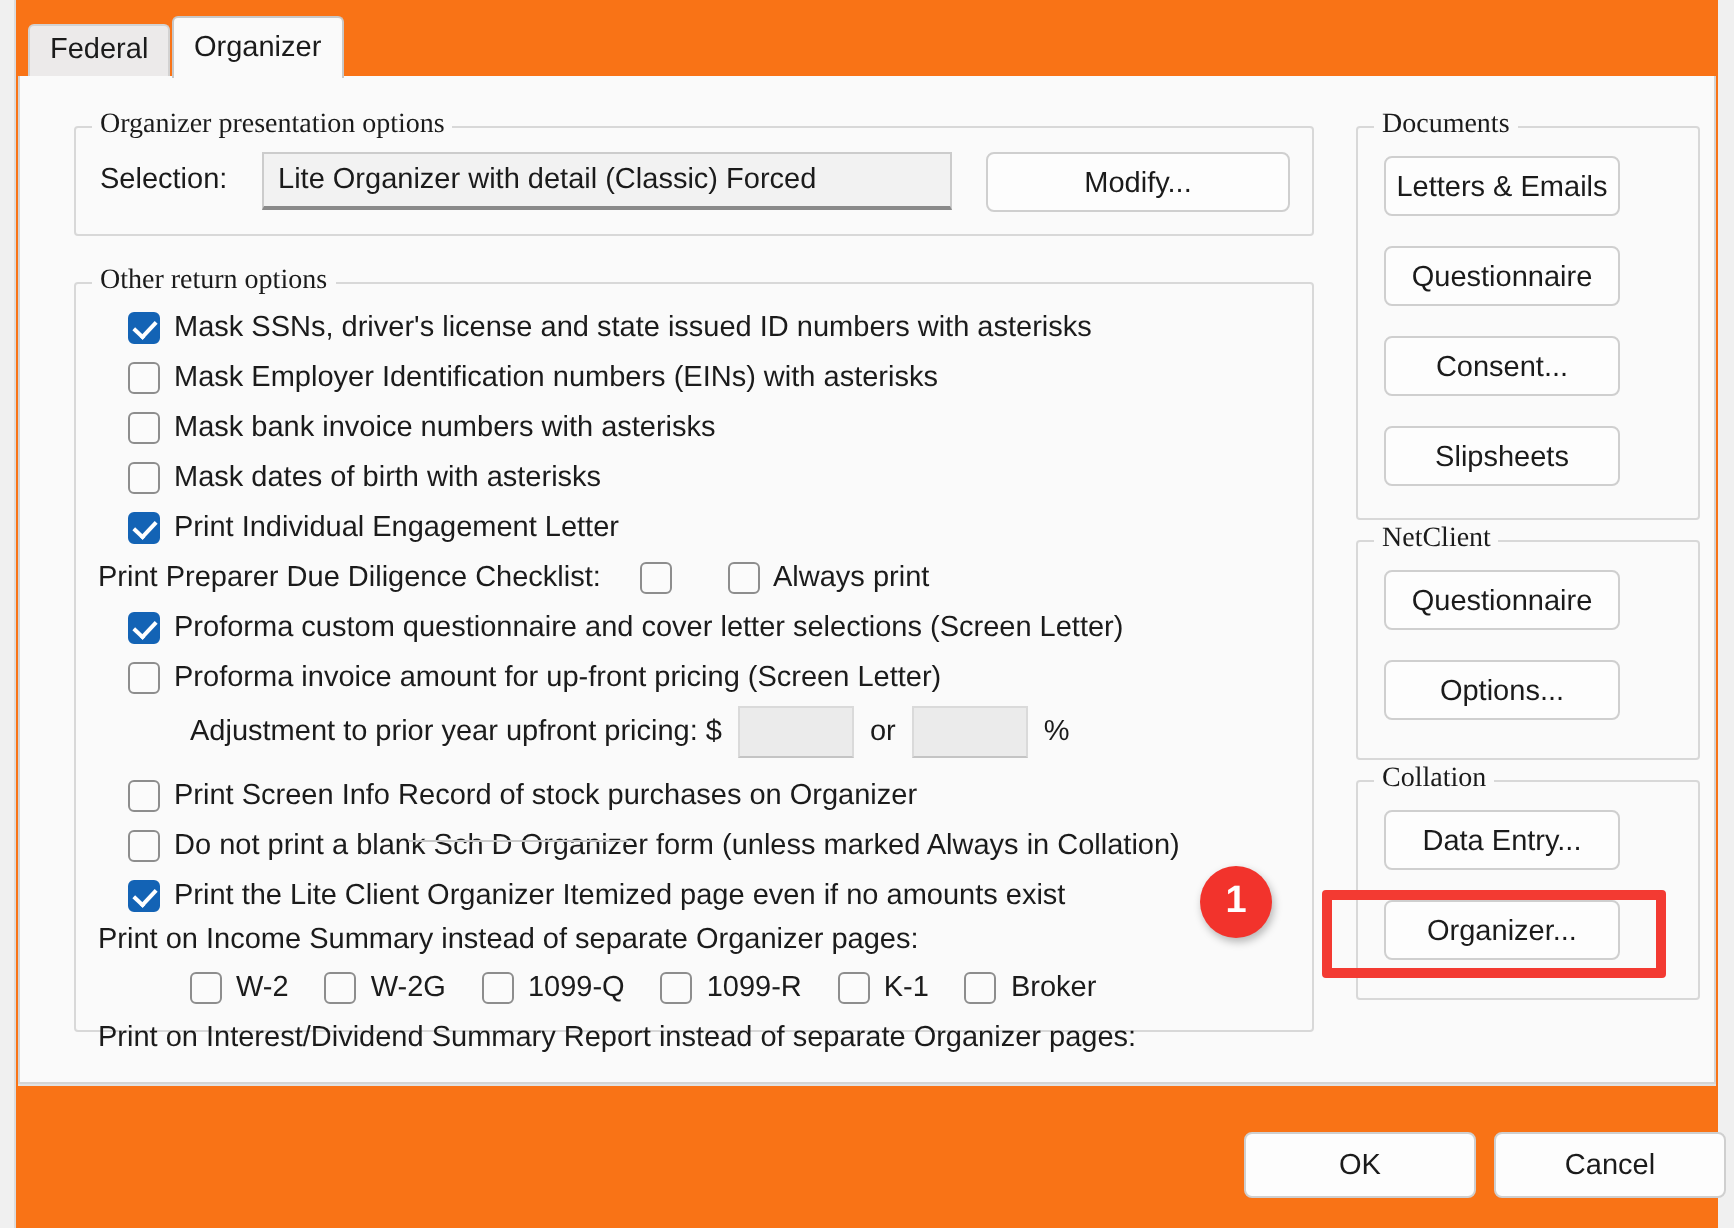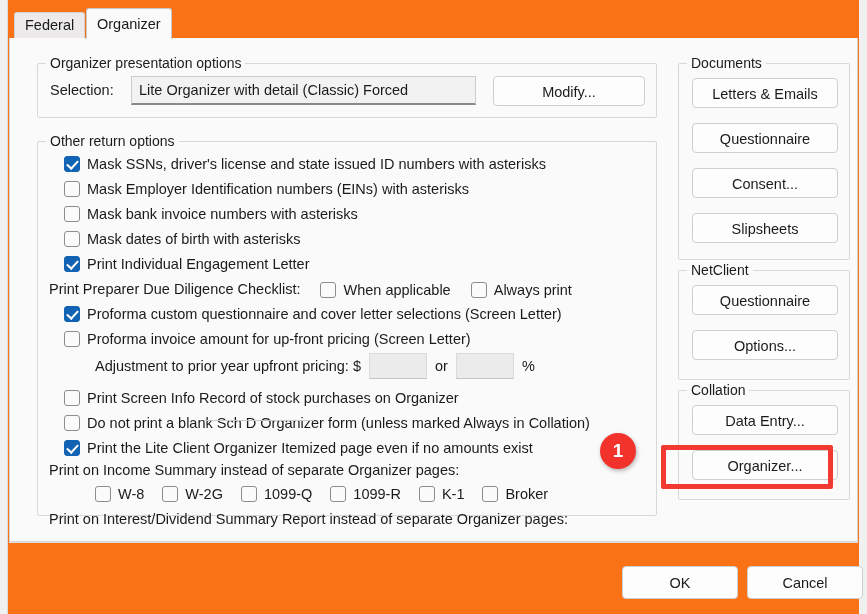--- a/index.html
+++ b/index.html
@@ -93,20 +93,21 @@
   }
   .group > .legend {
     position: absolute;
     top: -9px;
     left: 8px;
     padding: 0 4px;
     background: #fafafa;
     font-size: 14px;
     color: #1b1b1b;
     white-space: nowrap;
+    font-family: Liberation Serif, serif;
   }
 
   #grp-presentation { left: 27px; top: 25px; width: 620px; height: 55px; }
   #grp-other        { left: 27px; top: 103px; width: 620px; height: 375px; }
   #grp-documents    { left: 668px; top: 25px; width: 172px; height: 197px; }
   #grp-netclient    { left: 668px; top: 232px; width: 172px; height: 110px; }
   #grp-collation    { left: 668px; top: 352px; width: 172px; height: 110px; }
 
   
   .sel-label {
@@ -149,21 +150,21 @@
   #btn-modify {
     position: absolute;
     left: 455px; top: 12px;
     width: 152px; height: 30px;
     line-height: 28px;
   }
 
   .side-btn {
     position: absolute;
     left: 13px;
-    width: 146px;
+    width: 118px;
     height: 30px;
     line-height: 28px;
   }
 
   
   .cbrow {
     position: absolute;
     left: 11px;
     height: 22px;
     display: flex;
@@ -350,21 +351,20 @@
       </div>
       <div class="cbrow" style="top:111px">
         <span class="cb checked"></span>
         <span class="cbtext">Print Individual Engagement Letter</span>
       </div>
 
       <div class="plaintext" style="top:136px">
         <span>Print Preparer Due Diligence Checklist:</span>
         <span class="inline-cb">
           <span class="cb"></span>
-          <span class="cbtext">When applicable</span>
         </span>
         <span class="inline-cb">
           <span class="cb"></span>
           <span class="cbtext">Always print</span>
         </span>
       </div>
 
       <div class="cbrow" style="top:161px">
         <span class="cb checked"></span>
         <span class="cbtext">Proforma custom questionnaire and cover letter selections (Screen Letter)</span>
@@ -393,21 +393,21 @@
       <div class="cbrow" style="top:295px">
         <span class="cb checked"></span>
         <span class="cbtext">Print the Lite Client Organizer Itemized page even if no amounts exist</span>
       </div>
 
       <div class="plaintext" style="top:317px">Print on Income Summary instead of separate Organizer pages:</div>
 
       <div class="formrow" style="top:341px">
         <span class="item">
           <span class="cb"></span>
-          <span class="cbtext">W-8</span>
+          <span class="cbtext">W-2</span>
         </span>
         <span class="item">
           <span class="cb"></span>
           <span class="cbtext">W-2G</span>
         </span>
         <span class="item">
           <span class="cb"></span>
           <span class="cbtext">1099-Q</span>
         </span>
         <span class="item">

